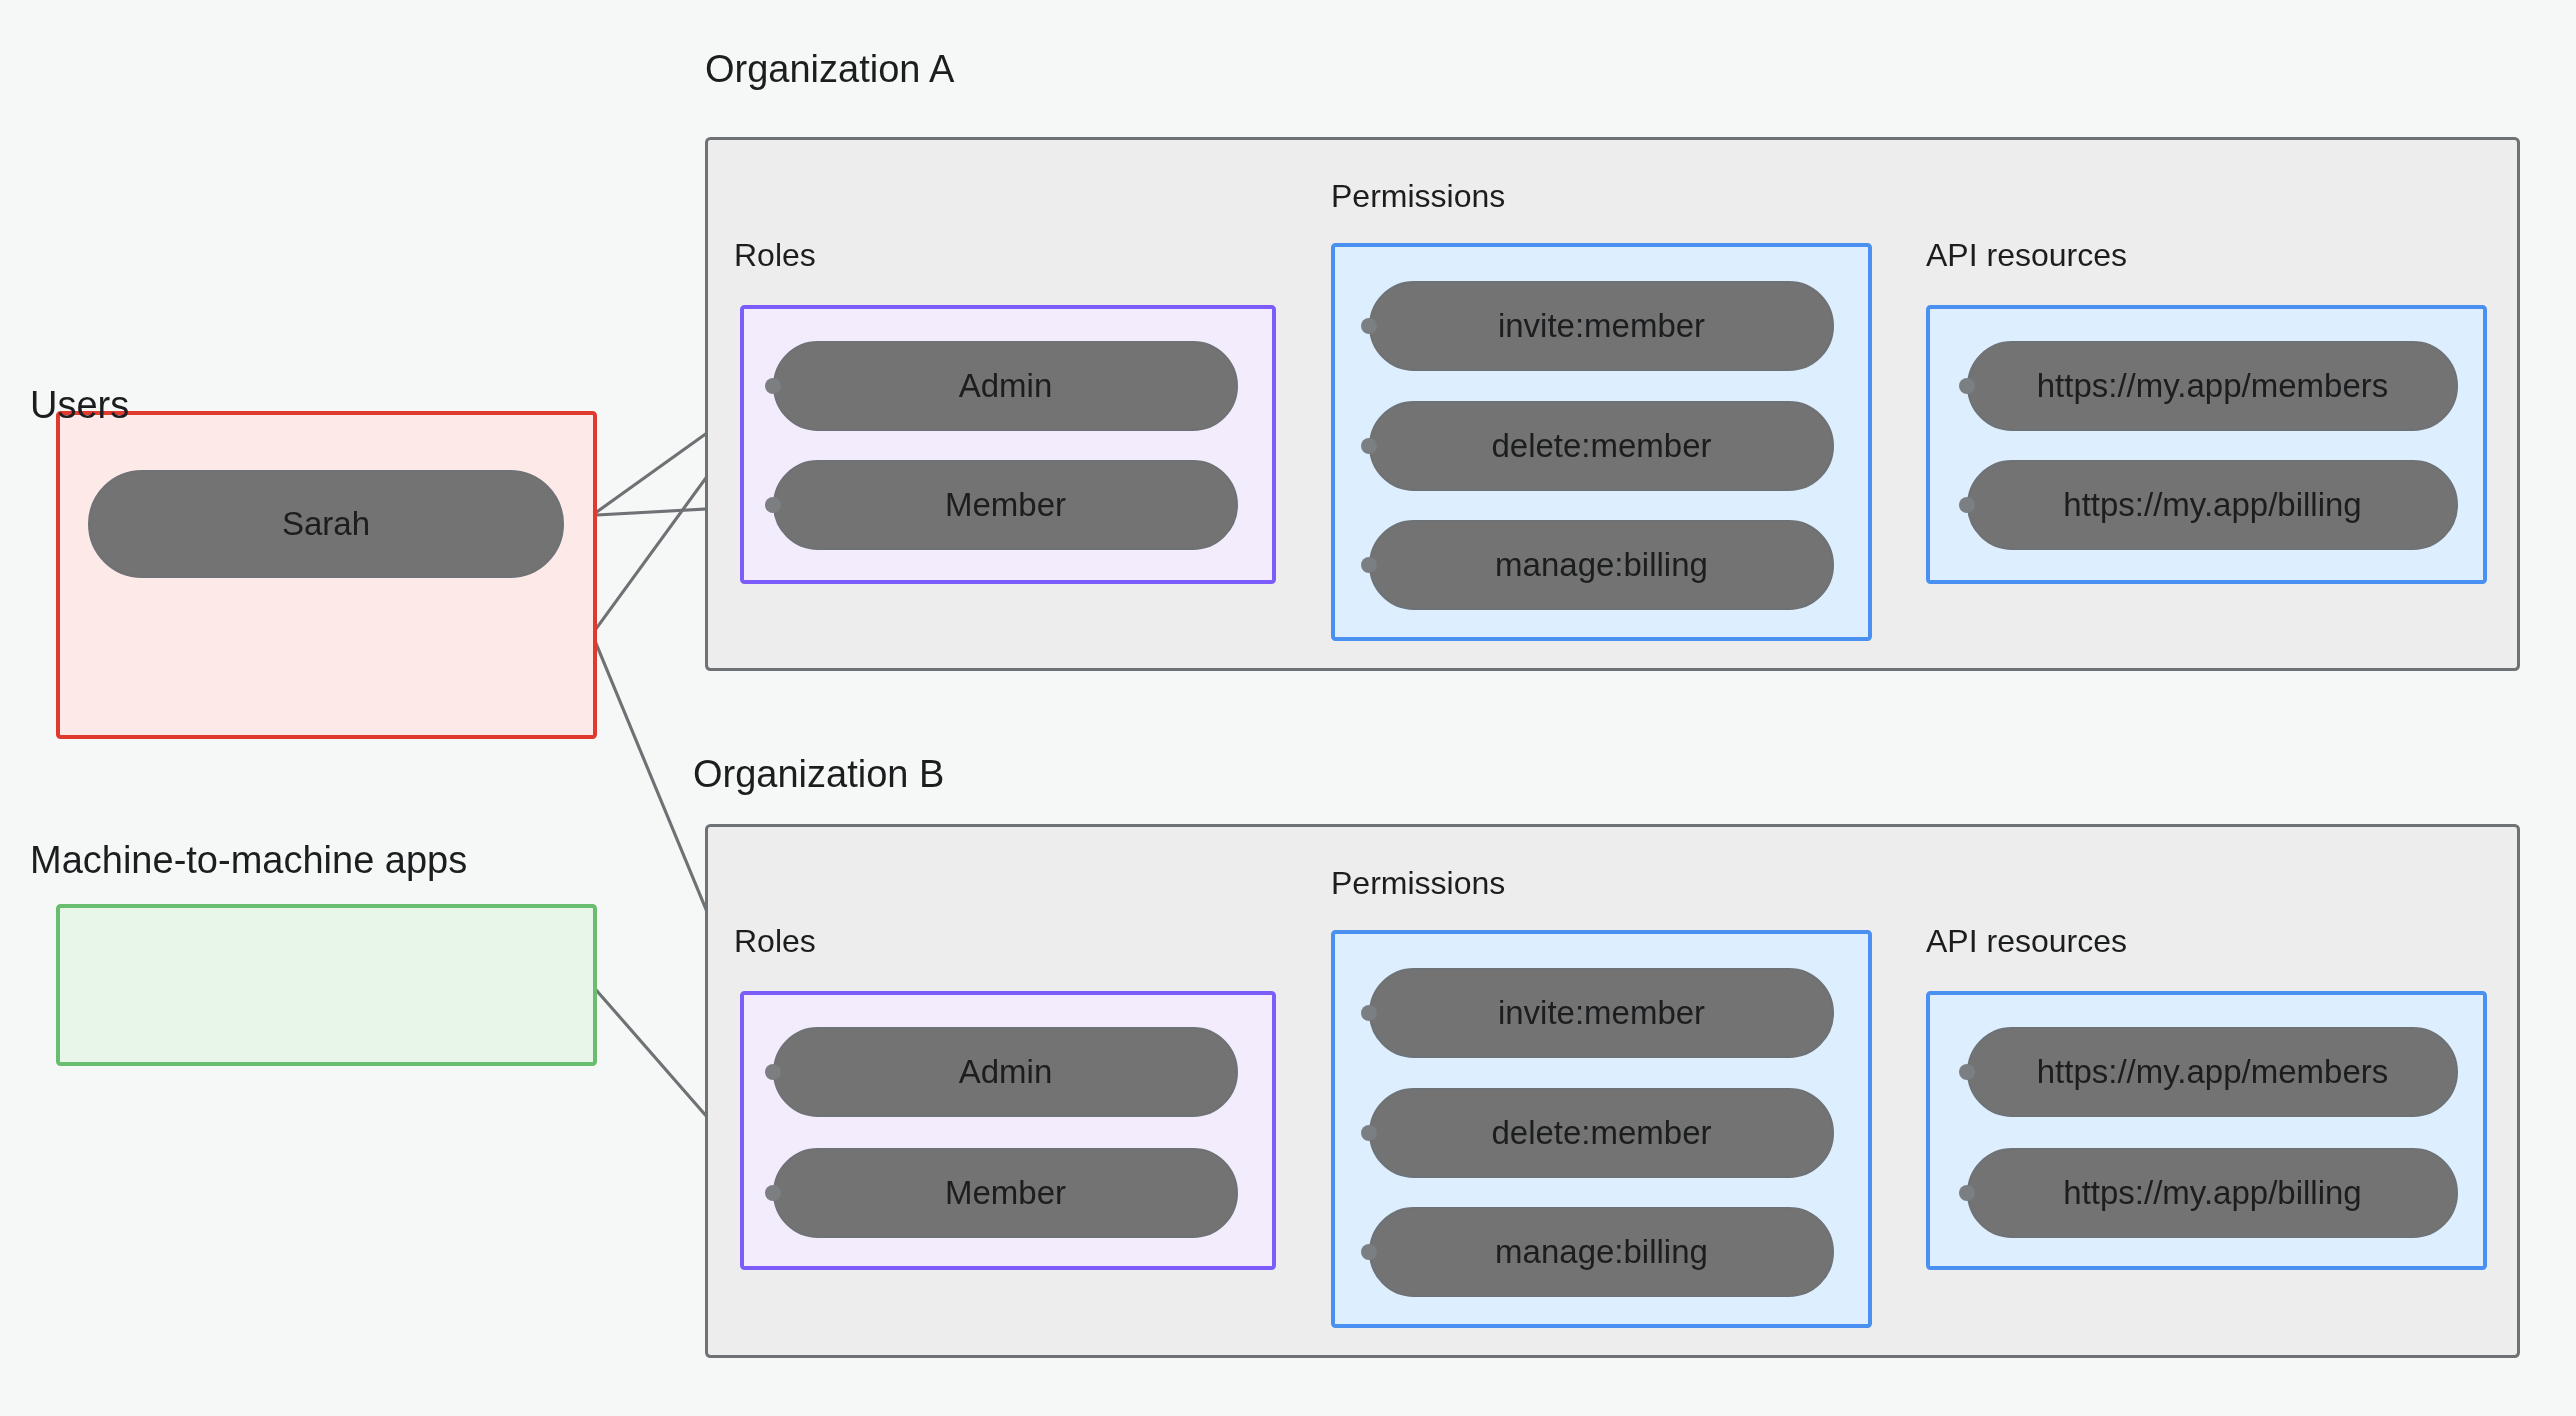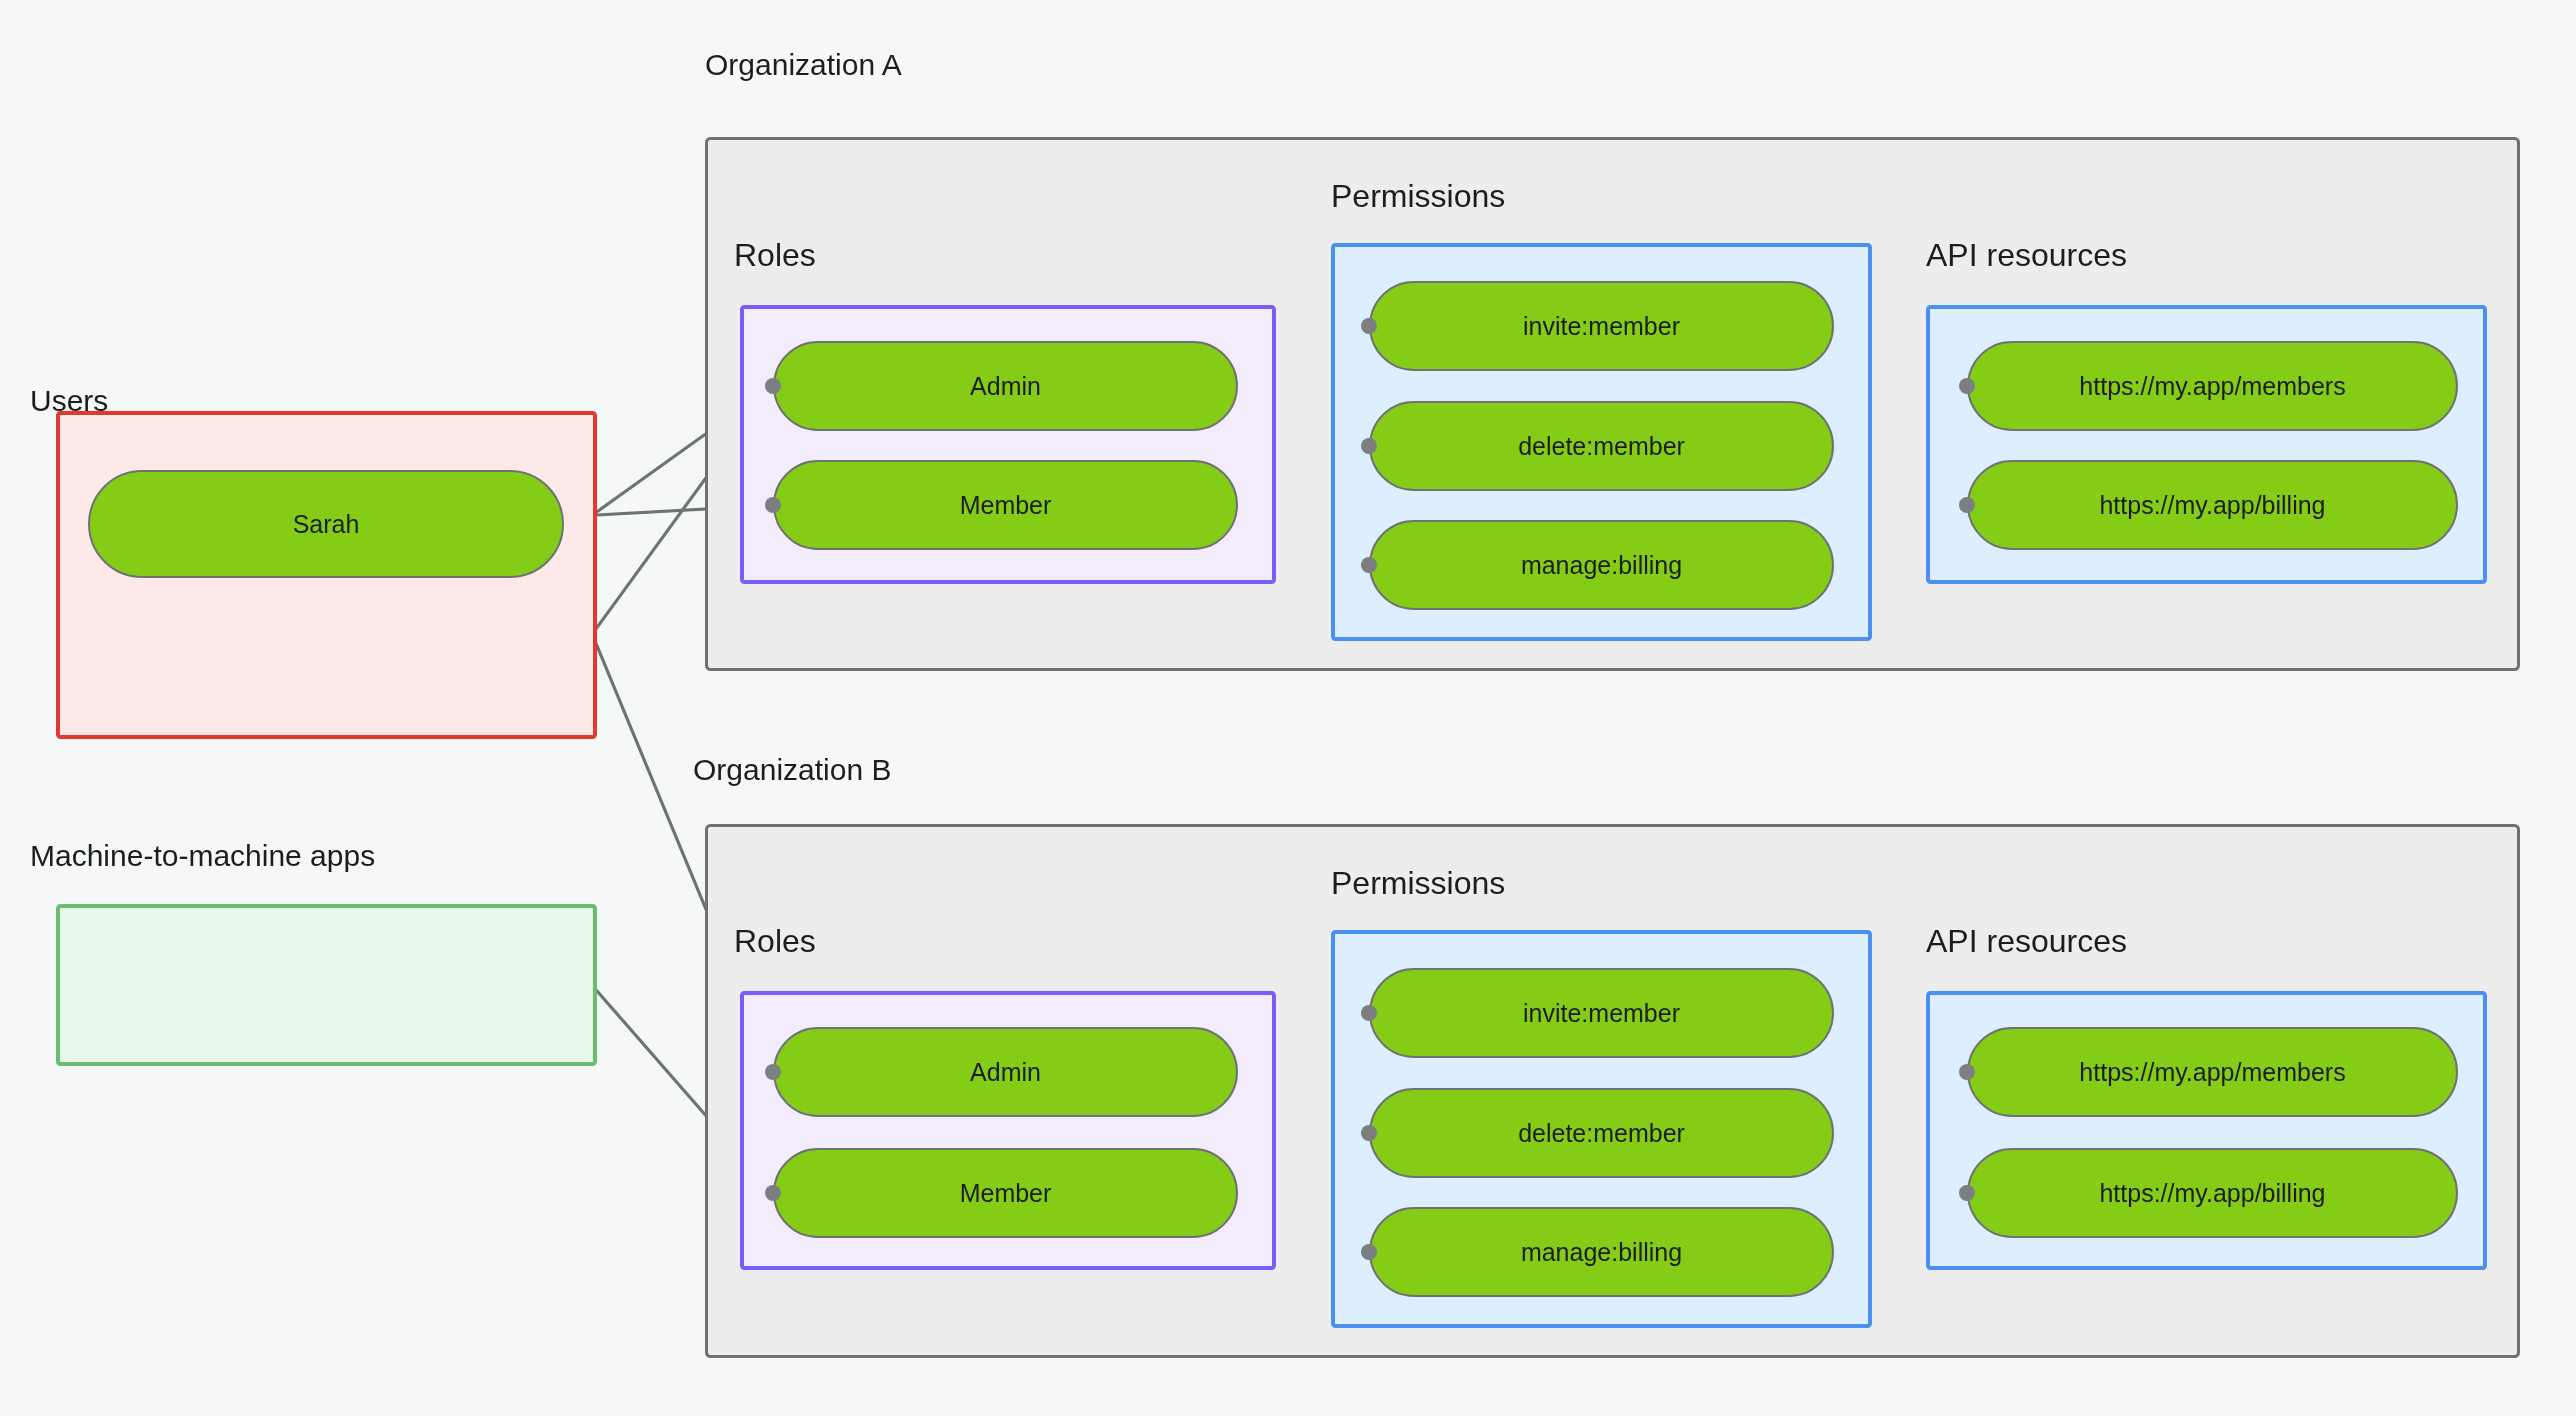--- a/index.html
+++ b/index.html
@@ -24,21 +24,21 @@
     left: 0;
     top: 0;
     width: 2576px;
     height: 1416px;
     pointer-events: none;
     z-index: 1;
   }
   
   .group-label {
     position: absolute;
-    font-size: 30px;
+    font-size: 38px;
     color: #1b1d1f;
     white-space: nowrap;
     line-height: 1;
     z-index: 3;
   }
   
   .box {
     position: absolute;
     box-sizing: border-box;
     z-index: 2;
@@ -74,27 +74,27 @@
     font-size: 32px;
     color: #1b1d1f;
     white-space: nowrap;
     line-height: 1;
     z-index: 4;
   }
   
   .pill {
     position: absolute;
     box-sizing: border-box;
-    background: #84cc16;
+    background: #737373;
     border: 2.7px solid #6e7275;
     border-radius: 900px;
     display: flex;
     align-items: center;
     justify-content: center;
-    font-size: 25px;
+    font-size: 33px;
     color: #1b1d1f;
     white-space: nowrap;
     z-index: 5;
   }
   .node-dot {
     position: absolute;
     width: 16px;
     height: 16px;
     margin-left: -8px;
     margin-top: -8px;

